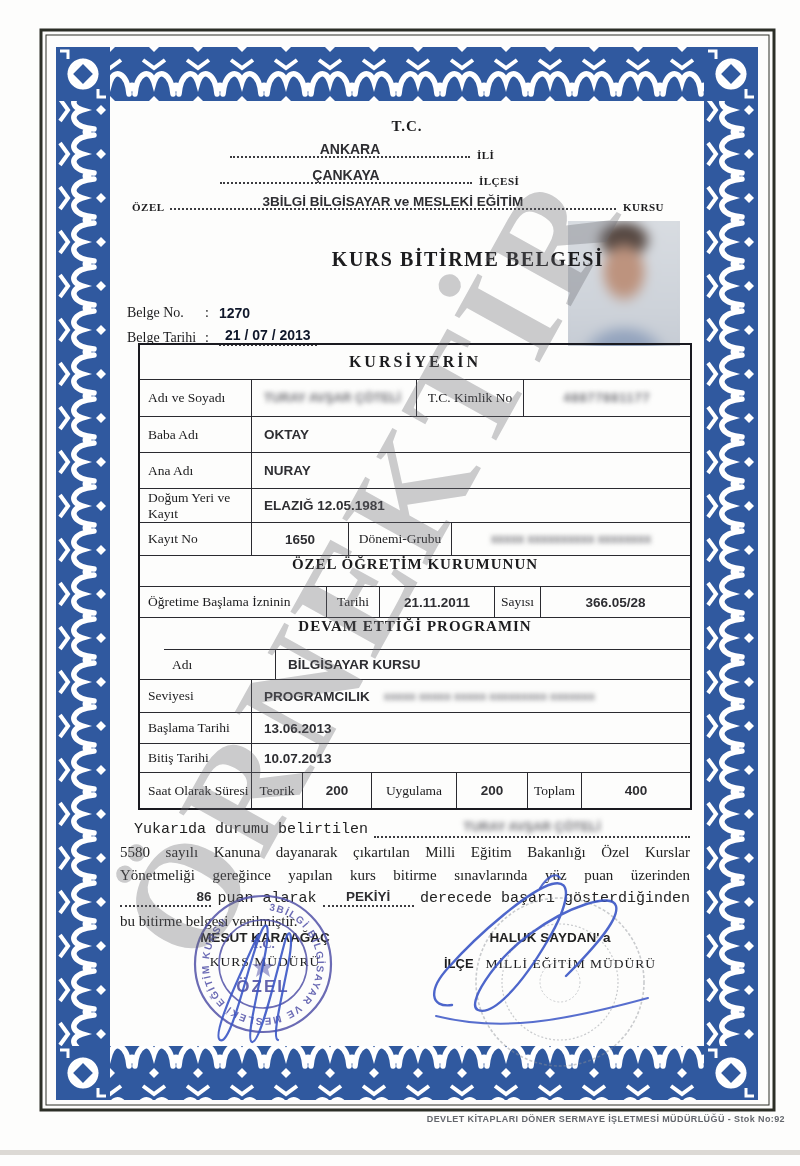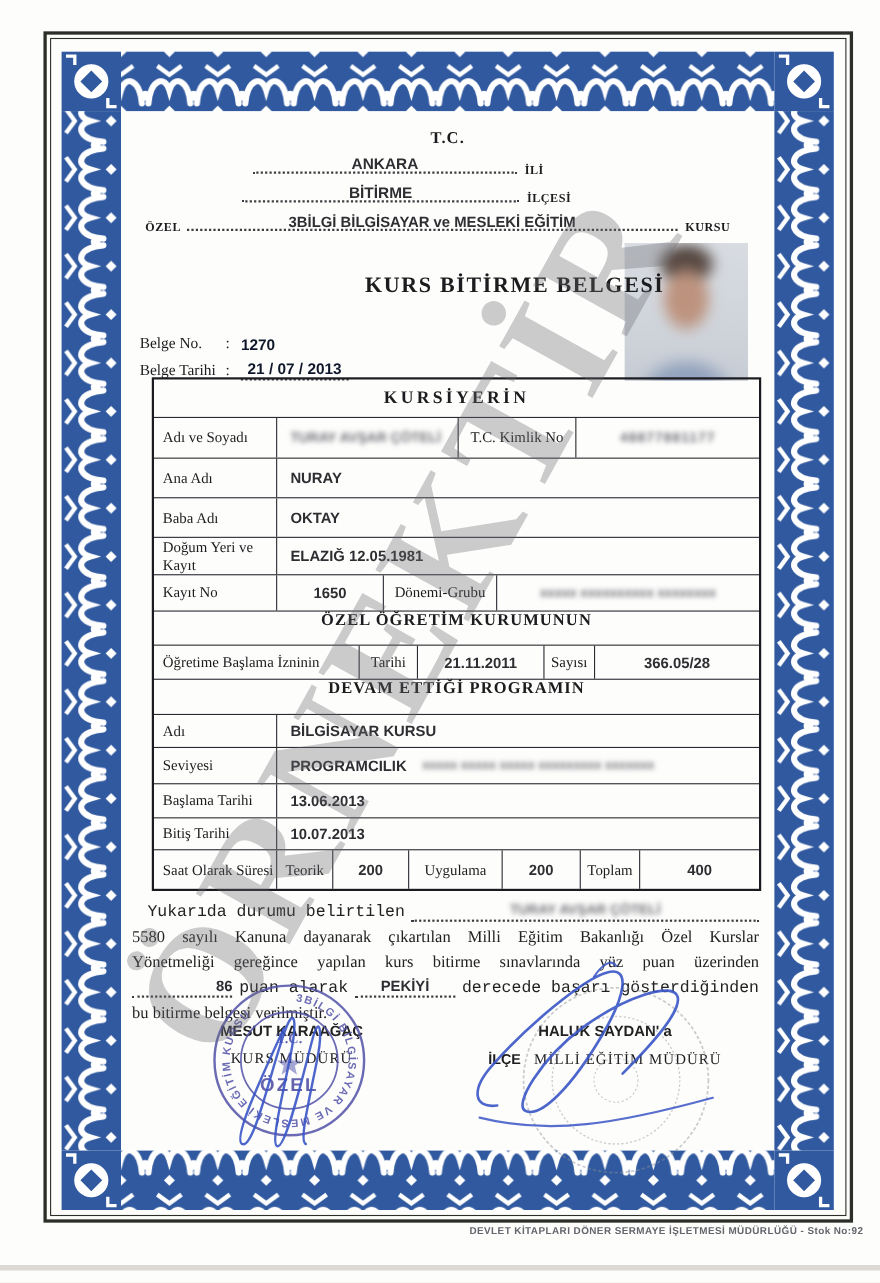--- a/index.html
+++ b/index.html
@@ -129,21 +129,21 @@
       <span class="leader" style="width:240px;">
         <span class="dots"></span>
         <span class="val">ANKARA</span>
       </span>
       <span class="sfx">İLİ</span>
     </div>
     <div class="dotrow">
       <span style="width:110px;"></span>
       <span class="leader" style="width:252px;">
         <span class="dots"></span>
-        <span class="val">BİTİRME</span>
+        <span class="val">ÇANKAYA</span>
       </span>
       <span class="sfx">İLÇESİ</span>
     </div>
     <div class="dotrow">
       <span style="width:22px;"></span>
       <span class="sfx" style="margin:0 5px 0 0;">ÖZEL</span>
       <span class="leader" style="flex:1;">
         <span class="dots"></span>
         <span class="val" style="font-size:13.5px;">3BİLGİ BİLGİSAYAR ve MESLEKİ EĞİTİM</span>
       </span>
@@ -182,27 +182,27 @@
       <div class="cell sep pl" style="width:152px;">
         <span class="blur" style="font-size:12.5px;">TURAY AVŞAR ÇÖTELİ</span>
       </div>
       <div class="cell sep sub" style="width:106px;">T.C. Kimlik No</div>
       <div class="cell sep ctr" style="flex:1;">
         <span class="blur" style="font-size:12.5px;letter-spacing:1px;">48877881177</span>
       </div>
     </div>
 
     <div class="tr" style="height:35px;">
+      <div class="cell tl" style="width:103px;">Baba Adı</div>
+      <div class="cell sep tv pl" style="flex:1;">OKTAY</div>
+    </div>
+
+    <div class="tr" style="height:35px;">
       <div class="cell tl" style="width:103px;">Ana Adı</div>
       <div class="cell sep tv pl" style="flex:1;">NURAY</div>
-    </div>
-
-    <div class="tr" style="height:35px;">
-      <div class="cell tl" style="width:103px;">Baba Adı</div>
-      <div class="cell sep tv pl" style="flex:1;">OKTAY</div>
     </div>
 
     <div class="tr" style="height:33px;">
       <div class="cell tl" style="width:103px;">Doğum Yeri ve Kayıt</div>
       <div class="cell sep tv pl" style="flex:1;">ELAZIĞ 12.05.1981</div>
     </div>
 
     <div class="tr" style="height:32px;">
       <div class="cell tl" style="width:103px;">Kayıt No</div>
       <div class="cell sep tv ctr" style="width:96px;">1650</div>
@@ -221,21 +221,21 @@
       <div class="cell sep sub" style="width:52px;">Tarihi</div>
       <div class="cell sep tv ctr" style="width:114px;">21.11.2011</div>
       <div class="cell sep sub" style="width:45px;">Sayısı</div>
       <div class="cell sep tv ctr" style="flex:1;">366.05/28</div>
     </div>
 
     <div class="tr th" style="height:31px;">
       <span>DEVAM ETTİĞİ PROGRAMIN</span>
     </div>
 
-    <div class="tr" style="height:29px;">
+    <div class="tr" style="height:29px;margin-left:24px;">
       <div class="cell tl" style="width:103px;">Adı</div>
       <div class="cell sep tv pl" style="flex:1;">BİLGİSAYAR KURSU</div>
     </div>
 
     <div class="tr" style="height:32px;">
       <div class="cell tl" style="width:103px;">Seviyesi</div>
       <div class="cell sep pl" style="flex:1;">
         <span class="tv">PROGRAMCILIK</span>
         <span class="blur" style="font-size:11.5px;margin-left:14px;">xxxxx xxxxx xxxxx xxxxxxxxx xxxxxxx</span>
       </div>

